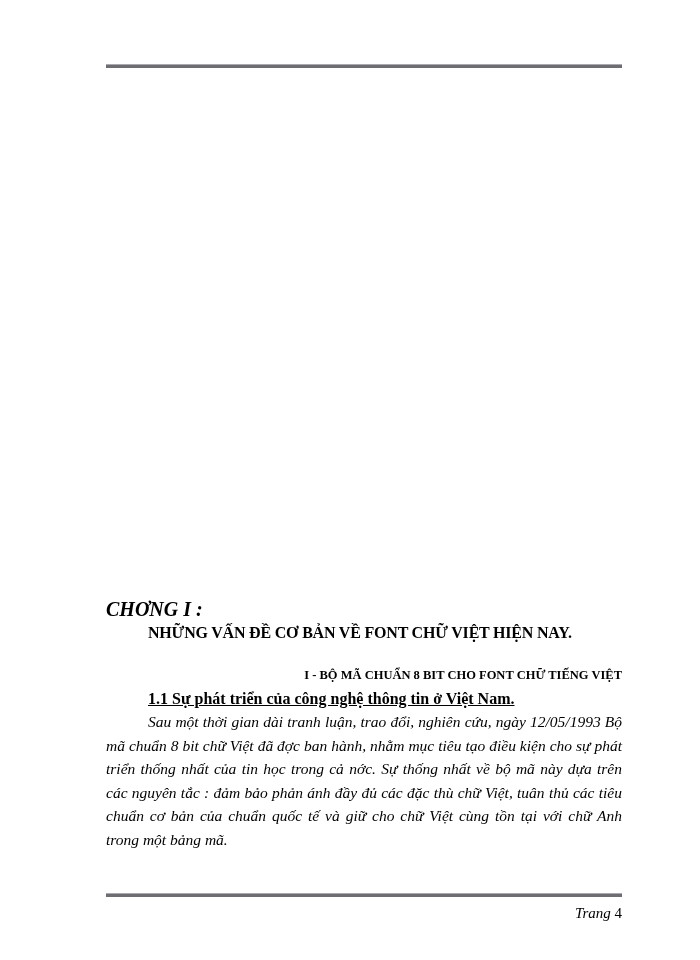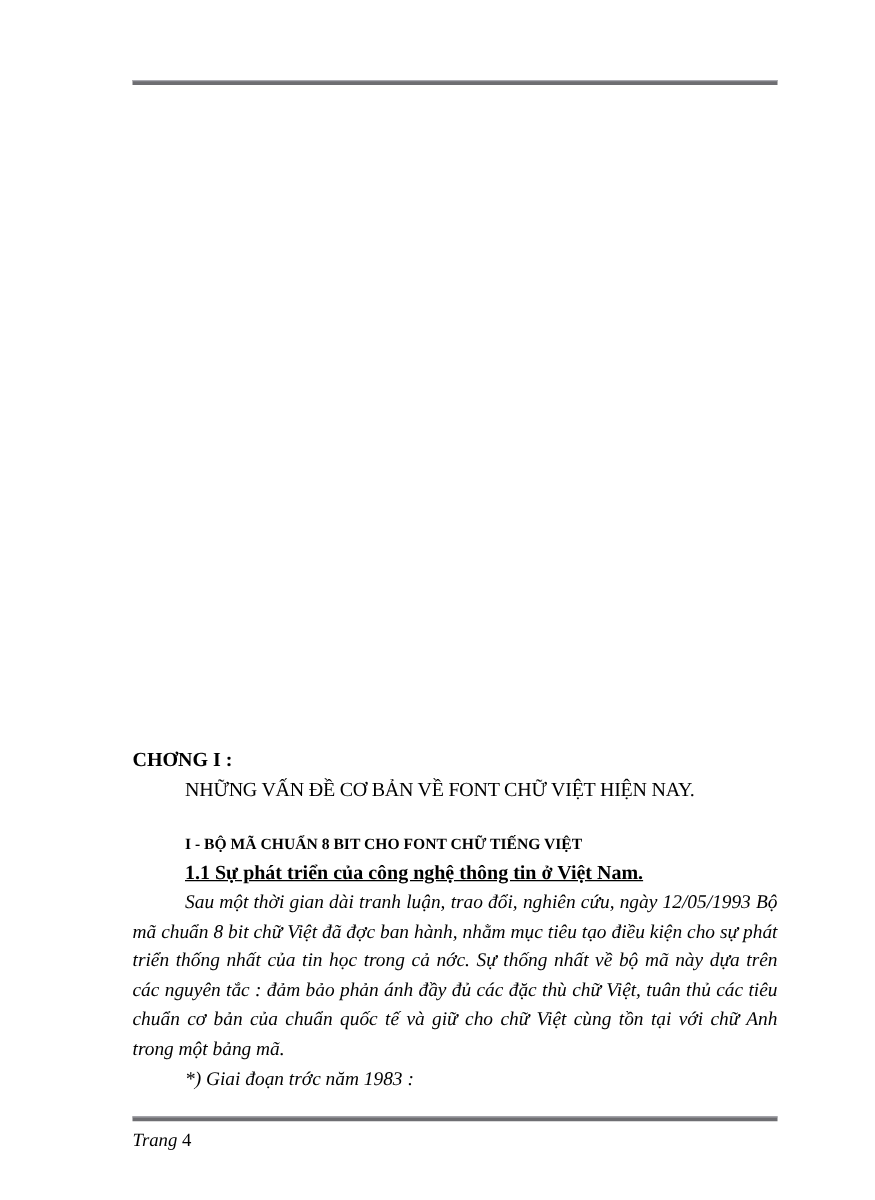--- a/index.html
+++ b/index.html
@@ -28,42 +28,44 @@
     .rule.bottom { top: 893px; height: 4px; }
 
     .page-body {
       position: absolute;
       left: 106px;
       top: 597px;
       width: 516px;
     }
     .chapter-label {
       font-weight: bold;
-      font-size: 16px;
+      font-size: 20px;
       line-height: 24px;
       margin: 0;
       height: 24px;
+      font-style: italic;
     }
     .chapter-title {
-      font-weight: normal;
+      font-weight: bold;
       font-size: 16px;
       line-height: 24px;
       margin: 0;
       padding-left: 42px;
       height: 26px;
       letter-spacing: -0.2px;
     }
     .section-heading {
       font-weight: bold;
       font-size: 12.5px;
       line-height: 20px;
       margin: 0;
       margin-top: 18px;
       padding-left: 42px;
       height: 22px;
+      text-align: right;
     }
     .subsection-heading {
       font-weight: bold;
       font-size: 16px;
       line-height: 23px;
       margin: 0;
       padding-left: 42px;
       height: 23px;
       text-decoration: underline;
     }
@@ -83,39 +85,38 @@
       font-size: 15.5px;
       line-height: 23px;
       margin: 0;
       padding-left: 42px;
     }
     .footer {
       position: absolute;
       left: 106px;
       width: 516px;
       top: 903px;
-      text-align: left;
+      text-align: right;
       font-style: italic;
       font-size: 15px;
       line-height: 20px;
     }
     .footer .num { font-style: normal; }
   </style>
 </head>
 <body>
 
 <div class="rule top"></div>
 
 <div class="page-body">
   <p class="chapter-label">CHƠNG    I :</p>
   <p class="chapter-title">NHỮNG VẤN ĐỀ CƠ BẢN VỀ FONT CHỮ VIỆT HIỆN NAY.</p>
   <p class="section-heading">I - BỘ MÃ CHUẨN 8 BIT CHO FONT CHỮ TIẾNG VIỆT</p>
   <p class="subsection-heading">1.1 Sự phát triển của công nghệ thông tin ở Việt Nam.</p>
   <p class="para para-line-last">Sau một thời gian dài tranh luận, trao đổi, nghiên cứu, ngày 12/05/1993 Bộ mã chuẩn 8 bit chữ Việt đã đợc   ban hành, nhằm mục tiêu tạo điều kiện cho sự phát triển thống nhất của tin học trong cả nớc.  Sự thống nhất về bộ mã này dựa trên các nguyên tắc : đảm bảo phản ánh đầy đủ các đặc thù chữ Việt, tuân thủ các tiêu chuẩn cơ bản của chuẩn quốc tế và giữ cho chữ Việt cùng tồn tại với chữ Anh trong một bảng mã.</p>
-  <p class="italic-line">*) Giai đoạn trớc   năm 1983 :</p>
 </div>
 
 <div class="rule bottom"></div>
 
 <div class="footer">
   <span>Trang</span>
   <span class="num">4</span>
 </div>
 
 </body></html>

